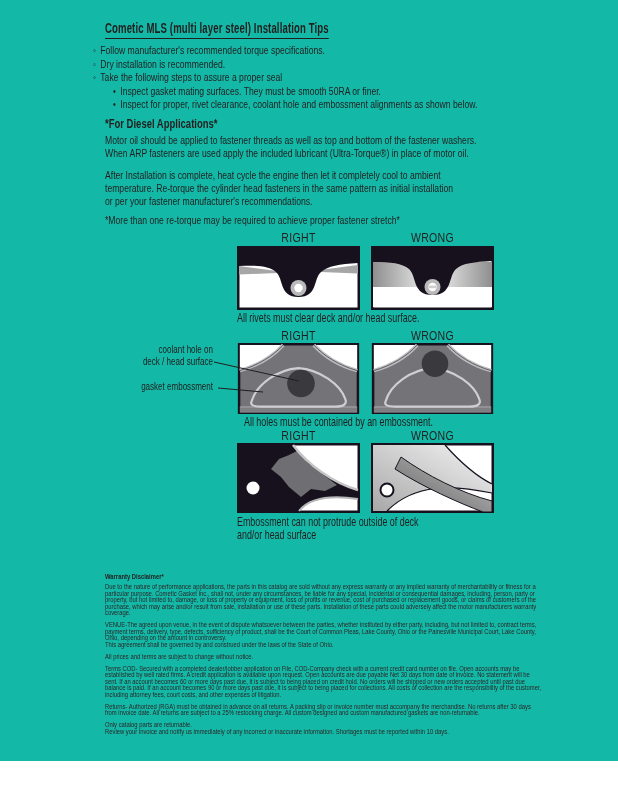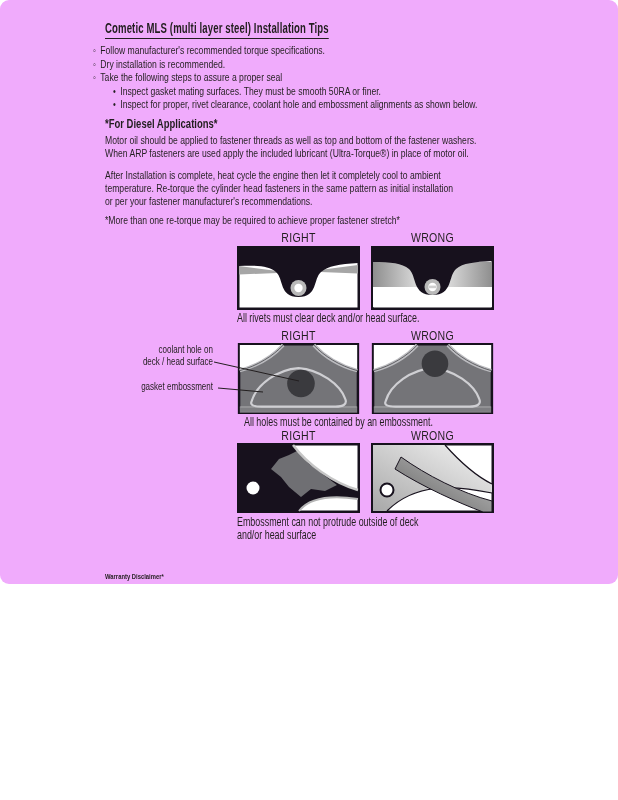--- a/index.html
+++ b/index.html
@@ -1,18 +1,18 @@
 <!DOCTYPE html>
 <html><head>
 <meta charset="utf-8">
 <style>
   html,body { margin:0; padding:0; background:#ffffff; }
   .page {
-    position:relative; width:618px; height:584px; background:#f0abfc;
-    font-family:"Liberation Sans", sans-serif; color:#221e1f; overflow:hidden;border-radius:9px;
+    position:relative; width:618px; height:761px; background:#14b8a6;
+    font-family:"Liberation Sans", sans-serif; color:#221e1f; overflow:hidden;
   }
   .cond { transform:scaleX(0.73); transform-origin:left top; white-space:pre-line; }
   .cond-r { transform:scaleX(0.73); transform-origin:right top; white-space:pre-line; }
 
   .title {
     position:absolute; left:105px; top:20px;
     font-size:14.5px; font-weight:bold; letter-spacing:0.2px;
     border-bottom:1.6px solid #221e1f; padding-bottom:2px;
     transform:scaleX(0.66); transform-origin:left top; white-space:nowrap;
   }

